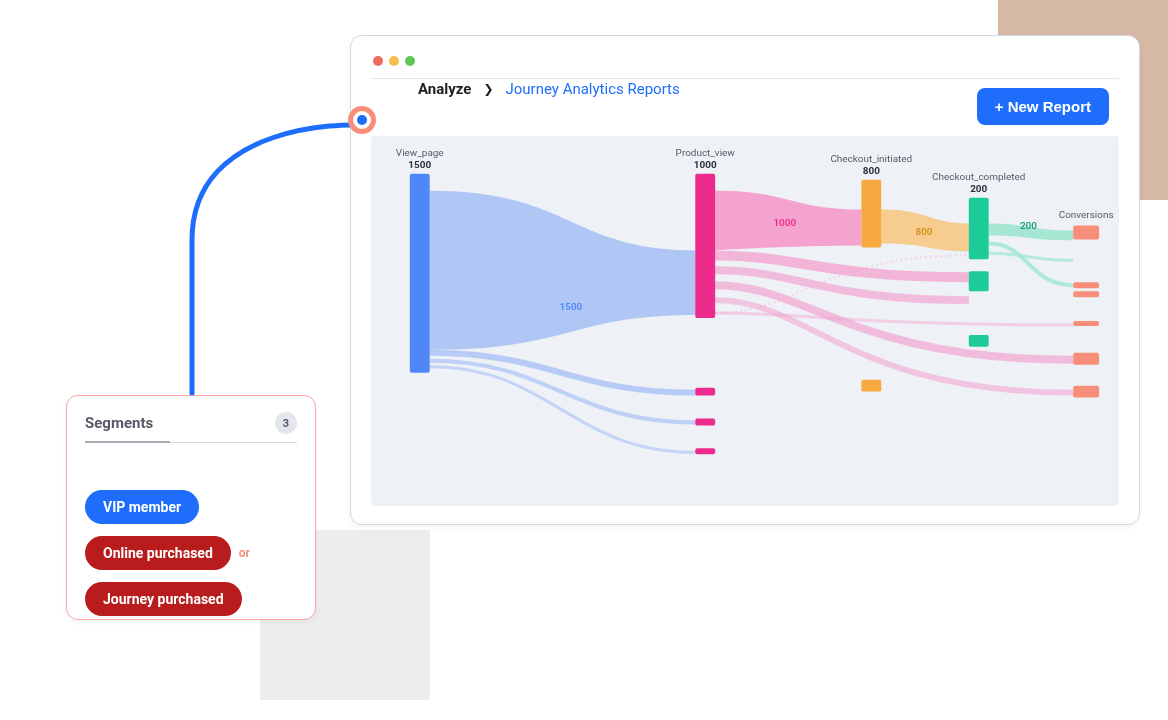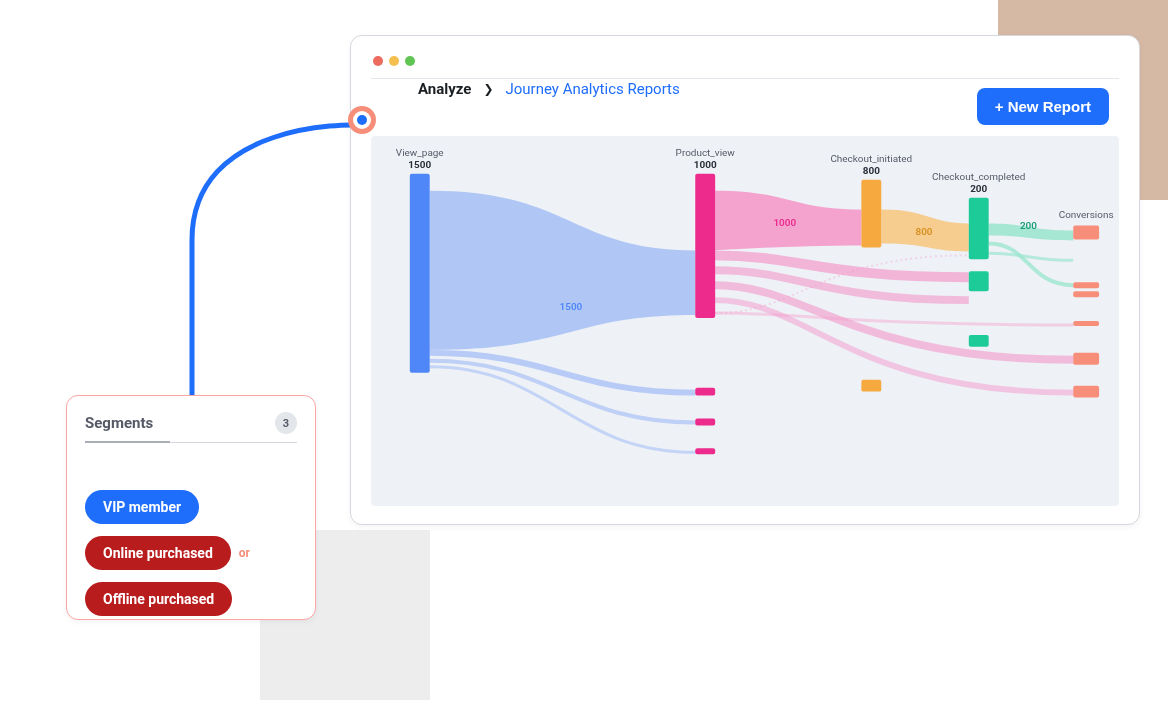--- a/index.html
+++ b/index.html
@@ -302,15 +302,15 @@
   </div>
 
   <div class="seg-row">
     <span class="seg-pill seg-blue">VIP member</span>
   </div>
   <div class="seg-row">
     <span class="seg-pill seg-coral">Online purchased</span>
     <span class="seg-op">or</span>
   </div>
   <div class="seg-row">
-    <span class="seg-pill seg-coral">Offline purchased</span>
+    <span class="seg-pill seg-coral">Journey purchased</span>
   </div>
 </div>
 
 </body></html>

